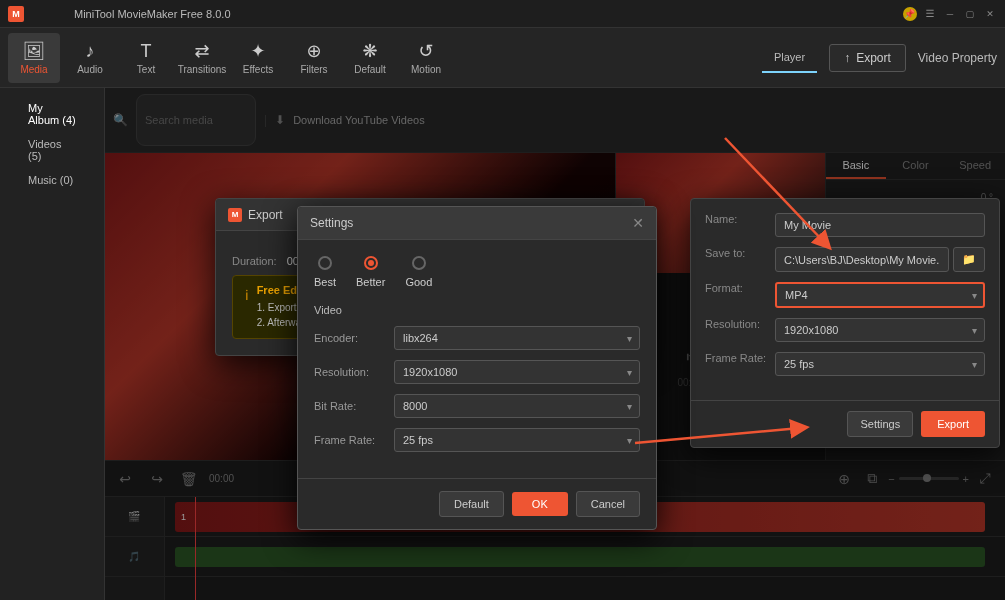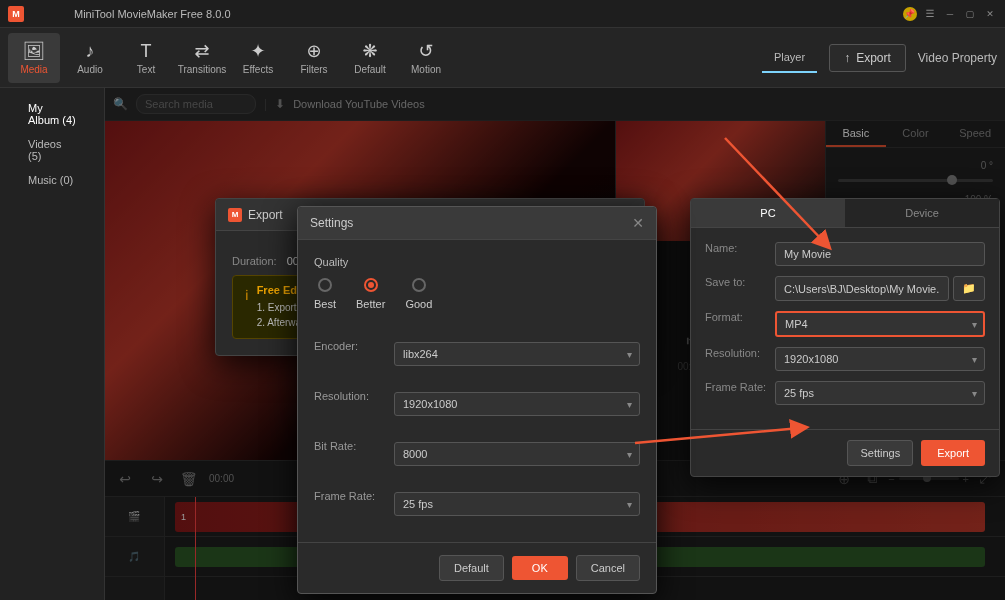--- a/index.html
+++ b/index.html
@@ -34,21 +34,21 @@
     
     .sidebar { width: 105px; background: #222; border-right: 1px solid #333; padding: 8px 16px; }
     .sidebar-item { padding: 6px 12px; color: #bbb; cursor: pointer; font-size: 11px; }
     .sidebar-item.active { color: #fff; }
 
     
     .content-area { flex: 1; display: flex; flex-direction: column; position: relative; background: #1a1a1a; }
 
     
     .search-bar { background: #2a2a2a; display: flex; align-items: center; padding: 6px 8px; gap: 8px; border-bottom: 1px solid #333; }
-    .search-input { background: #333; border: 1px solid #444; color: #ccc; padding: 3px 8px; border-radius: 9px; font-size: 11px; width: 120px; }
+    .search-input { background: #333; border: 1px solid #444; color: #ccc; padding: 19px 8px; border-radius: 9px; font-size: 11px; width: 120px; }
     .download-yt-btn { background: transparent; border: none; color: #aaa; font-size: 11px; cursor: pointer; display: flex; align-items: center; gap: 4px; }
 
     
     .media-preview { flex: 1; background: #111; display: flex; align-items: center; justify-content: center; }
     .preview-image { width: 100%; height: 100%; object-fit: cover; background: linear-gradient(135deg, #8b1a1a 0%, #c0392b 30%, #1a0505 60%, #0d0d0d 100%); }
 
     
     .player-area { width: 210px; background: #1e1e1e; border-left: 1px solid #333; display: flex; flex-direction: column; }
     .player-label { padding: 8px 12px; color: #bbb; font-size: 11px; border-bottom: 2px solid #7dd3fc; }
     .player-preview { width: 100%; height: 120px; background: linear-gradient(135deg, #8b1a1a 0%, #c0392b 40%, #0d0d0d 100%); }
@@ -103,21 +103,21 @@
     .section-title { font-size: 11px; color: #bbb; margin-bottom: 10px; font-weight: 500; }
     .quality-row { display: flex; align-items: center; gap: 20px; margin-bottom: 16px; }
     .radio-item { display: flex; align-items: center; gap: 6px; cursor: pointer; flex-direction: column; }
     .radio-circle { width: 14px; height: 14px; border-radius: 50%; border: 2px solid #666; display: flex; align-items: center; justify-content: center; }
     .radio-circle.selected { border-color: #e53; }
     .radio-inner { width: 6px; height: 6px; border-radius: 50%; background: #e53; }
     .radio-label { font-size: 11px; color: #ccc; }
     .video-section-title { font-size: 11px; color: #bbb; margin-bottom: 10px; font-weight: 500; }
     .form-row { display: flex; align-items: center; margin-bottom: 10px; }
     .form-label { width: 80px; font-size: 11px; color: #999; }
-    .form-select-wrapper { flex: 1; position: relative; margin-top: 16px; }
+    .form-select-wrapper { flex: 1; position: relative; }
     .form-select-wrapper::after { content: '▾'; position: absolute; right: 8px; top: 50%; transform: translateY(-50%); color: #888; pointer-events: none; font-size: 10px; }
     .form-select-el { width: 100%; background: #333; border: 1px solid #555; color: #ccc; padding: 5px 8px; border-radius: 3px; font-size: 11px; appearance: none; cursor: pointer; }
     .settings-footer { padding: 12px 16px; display: flex; align-items: center; justify-content: flex-end; gap: 8px; border-top: 1px solid #444; }
     .btn-default { background: #3a3a3a; border: 1px solid #555; color: #ccc; padding: 6px 14px; border-radius: 3px; cursor: pointer; font-size: 11px; }
     .btn-ok { background: #e53; border: none; color: white; padding: 6px 20px; border-radius: 3px; cursor: pointer; font-size: 11px; }
     .btn-cancel { background: #3a3a3a; border: 1px solid #555; color: #ccc; padding: 6px 14px; border-radius: 3px; cursor: pointer; font-size: 11px; }
 
     
     .free-notice { background: #2a2800; border: 1px solid #554400; border-radius: 4px; padding: 8px 12px; margin-top: 8px; display: flex; align-items: flex-start; gap: 8px; }
     .free-notice-icon { color: #cc8800; font-size: 14px; margin-top: 1px; }
@@ -345,38 +345,38 @@
         </div>
       </div>
     </div>
 
     <div class="settings-dialog">
       <div class="settings-header">
         <span class="settings-title">Settings</span>
         <button class="settings-close">✕</button>
       </div>
       <div class="settings-content">
-        <div class="section-title">Quality</div>
         <div class="quality-row">
           <div class="radio-item">
             <div class="radio-circle"></div>
             <span class="radio-label">Best</span>
           </div>
           <div class="radio-item">
             <div class="radio-circle selected">
               <div class="radio-inner"></div>
             </div>
             <span class="radio-label">Better</span>
           </div>
           <div class="radio-item">
             <div class="radio-circle"></div>
             <span class="radio-label">Good</span>
           </div>
         </div>
 
+        <div class="video-section-title">Video</div>
 
         <div class="form-row">
           <span class="form-label">Encoder:</span>
           <div class="form-select-wrapper">
             <select class="form-select-el">
               <option>libx264</option>
             </select>
           </div>
         </div>
         <div class="form-row">
@@ -405,24 +405,20 @@
         </div>
       </div>
       <div class="settings-footer">
         <button class="btn-default">Default</button>
         <button class="btn-ok">OK</button>
         <button class="btn-cancel">Cancel</button>
       </div>
     </div>
 
     <div class="right-export-dialog">
-      <div class="right-dialog-tabs">
-        <div class="right-tab active">PC</div>
-        <div class="right-tab inactive">Device</div>
-      </div>
       <div class="right-dialog-content">
         <div class="right-form-row">
           <span class="right-form-label">Name:</span>
           <input class="right-form-input" value="My Movie" style="">
         </div>
         <div class="right-form-row">
           <span class="right-form-label">Save to:</span>
           <div class="right-form-input-with-btn">
             <input class="right-form-input" style="flex: 1 1 0%;" value="C:\Users\BJ\Desktop\My Movie.mp4">
             <button class="file-browse-btn">📁</button>

